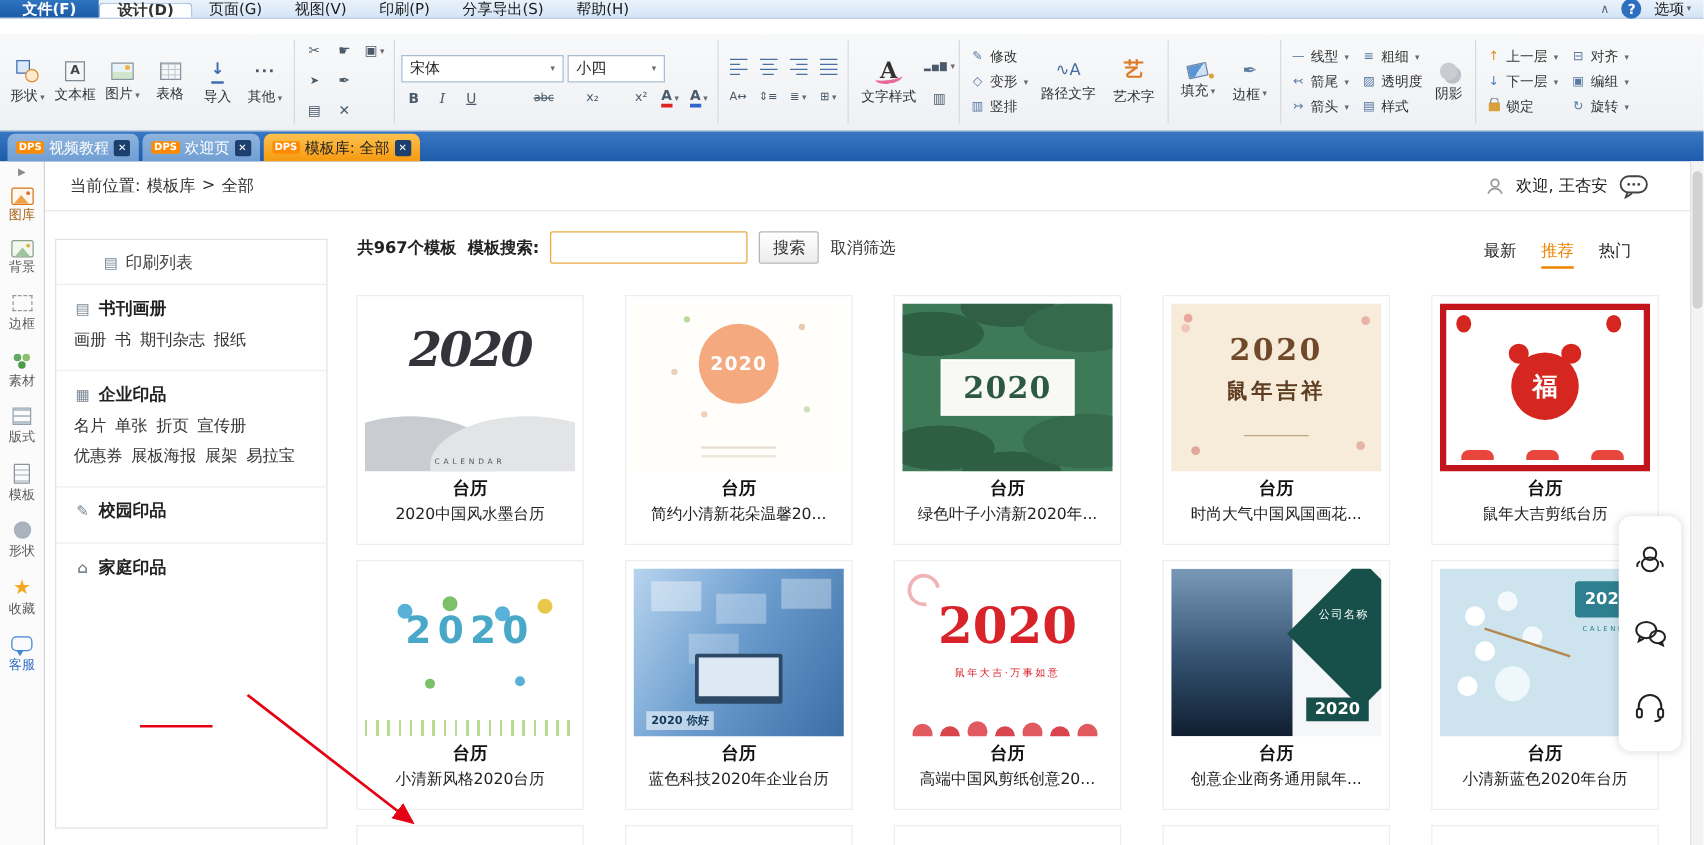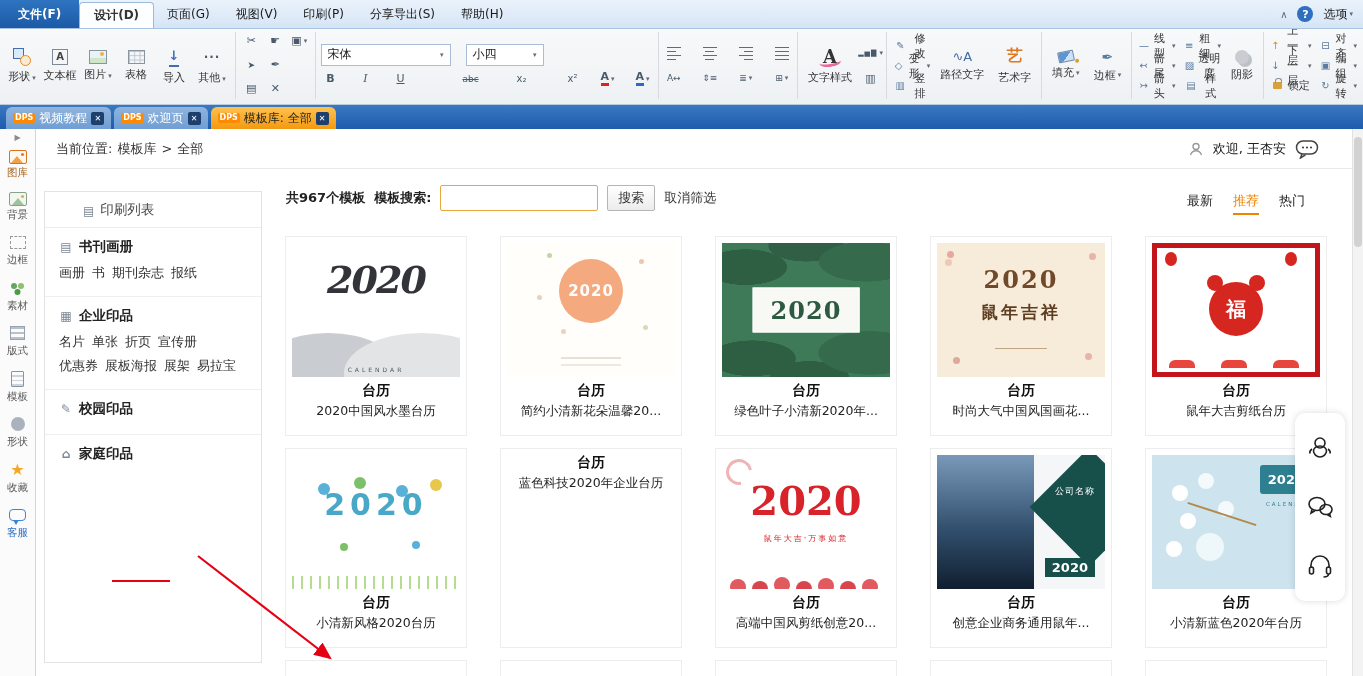--- a/index.html
+++ b/index.html
@@ -2,21 +2,21 @@
 <html><head>
 <meta charset="utf-8">
 <style>
   *{margin:0;padding:0;box-sizing:border-box;}
   html,body{width:1363px;height:676px;overflow:hidden;}
   body{position:relative;background:#fff;font-family:"DejaVu Sans","Liberation Sans",sans-serif;font-size:12px;color:#222;}
   button{background:none;border:none;font-family:inherit;cursor:pointer;color:inherit;}
   .caret::after{content:"▾";font-size:7px;color:#667;margin-left:2px;}
 
   
-  .menubar{position:absolute;left:0;top:0;right:0;height:29px;background:linear-gradient(#eaf2fb,#d5e5f6);border-bottom:1px solid #a9c4e0;display:flex;align-items:stretch;z-index:10;}
+  .menubar{position:absolute;left:0;top:0;right:0;height:15px;background:linear-gradient(#eaf2fb,#d5e5f6);border-bottom:1px solid #a9c4e0;display:flex;align-items:stretch;z-index:10;}
   .menu-file{background:linear-gradient(#2f74c0,#1b5aa6);color:#fff;padding:0 18px;display:flex;align-items:center;font-weight:bold;cursor:pointer;}
   .menu-tab{background:#fdfeff;border:1px solid #9db9d8;border-bottom:none;border-radius:4px 4px 0 0;margin-top:2px;padding:0 14px;display:flex;align-items:center;color:#333;font-weight:bold;cursor:pointer;}
   .menu-item{padding:0 13px;display:flex;align-items:center;color:#1a1a1a;cursor:pointer;}
   .menubar-right{margin-left:auto;display:flex;align-items:center;gap:10px;padding-right:10px;}
   .mb-caret{color:#667;font-size:10px;cursor:pointer;}
   .mb-help{width:16px;height:16px;border-radius:50%;background:#2e6fc0;color:#fff;font-size:11px;font-weight:bold;display:flex;align-items:center;justify-content:center;cursor:pointer;}
   .mb-help::before{content:"?";}
   .mb-options{display:flex;align-items:center;cursor:pointer;color:#1a1a1a;}
 
   
@@ -43,21 +43,21 @@
   .clip{display:grid;grid-template-columns:repeat(3,21px);grid-auto-rows:21px;align-content:center;}
   .sbtn{width:21px;height:19px;font-size:11px;color:#4a5a6a;display:flex;align-items:center;justify-content:center;border-radius:2px;}
   .g-cut::before{content:"✂";}
   .g-painter::before{content:"☛";}
   .g-paste::before{content:"▣";}
   .g-cursor::before{content:"➤";font-size:9px;}
   .g-pen::before{content:"✒";}
   .g-clipb::before{content:"▤";}
   .g-del::before{content:"✕";}
   .fontg{justify-content:center;gap:4px;}
-  .rrow{display:flex;align-items:center;gap:15px;}
+  .rrow{display:flex;align-items:center;gap:3px;}
   .selectbox{height:22px;background:#fff;border:1px solid #a9bdd4;display:flex;align-items:center;justify-content:space-between;padding:0 6px;font-size:12px;width:78px;cursor:pointer;}
   .selectbox.wide{width:130px;}
   .marks .sbtn{width:20px;height:18px;}
   .mk-b{font-weight:bold;}
   .mk-i{font-style:italic;font-family:"DejaVu Serif",serif;}
   .mk-u{text-decoration:underline;}
   .mk-s{text-decoration:line-through;font-size:9px;margin-left:35px;}
   .mk-sub,.mk-sup{font-size:10px;margin-left:16px;}
   .fcA{border-bottom:3px solid #d22;font-weight:bold;line-height:12px;}
   .hlA{border-bottom:3px solid #36c;font-weight:bold;line-height:12px;}
@@ -667,20 +667,24 @@
       <div class="card-title">鼠年大吉剪纸台历</div>
     </div>
     <div class="card">
       <div class="thumb t6">
         <div class="main">2020</div>
       </div>
       <div class="card-type">台历</div>
       <div class="card-title">小清新风格2020台历</div>
     </div>
     <div class="card">
+      <div class="thumb t7">
+        <div class="laptop"></div>
+        <div class="main">2020 你好</div>
+      </div>
       <div class="card-type">台历</div>
       <div class="card-title">蓝色科技2020年企业台历</div>
     </div>
     <div class="card">
       <div class="thumb t8">
         <div class="main">2020</div>
         <div class="sub">鼠年大吉·万事如意</div>
         <div class="cloud"></div>
       </div>
       <div class="card-type">台历</div>

